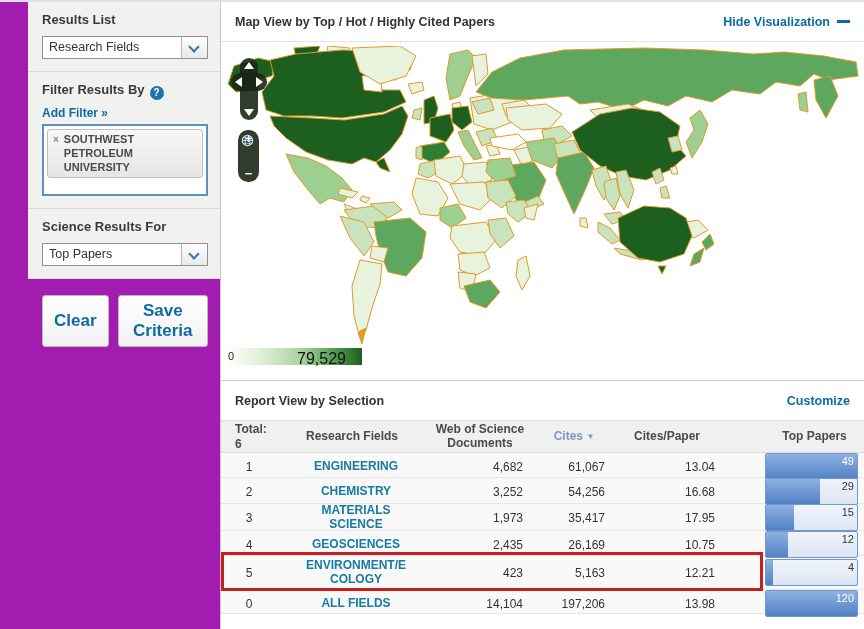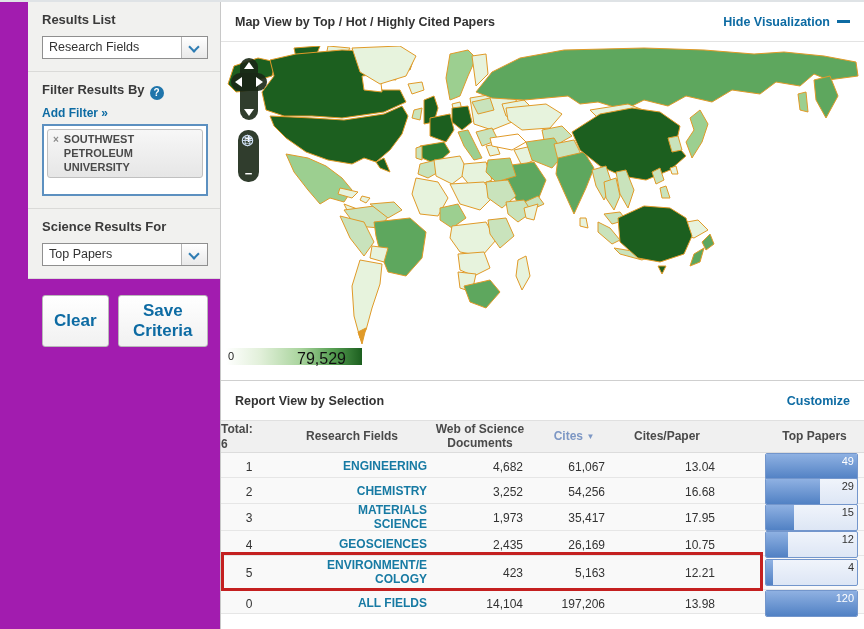--- a/index.html
+++ b/index.html
@@ -54,24 +54,24 @@
   .legend .lmin { position: absolute; left: 2px; top: 2px; font-size: 11px; color: #1d1d1d; }
   .legend .lmax { position: absolute; right: 16px; top: 2px; font-size: 16px; color: #111; }
 
   
   .report-header { height: 40px; border-top: 1px solid #cfcfcf; display: flex; align-items: center; justify-content: space-between; padding: 0 14px; }
   .customize { font-size: 12.5px; }
   .rtable { position: relative; border-top: 1px solid #e0e0e0; }
   .trow { display: grid; grid-template-columns: 56px 150px 106px 82px 104px 1fr 99px; align-items: center; background: #f9f9f9; border-bottom: 1px solid #e6e6e6; }
   .thead { background: #f0f0f0; height: 32px; border-bottom: 1px solid #dcdcdc; font-weight: bold; color: #4a4a4a; }
   .c-rank { text-align: center; }
-  .c-field { text-align: right; padding-left: 8px; white-space: pre-line; line-height: 1.15; }
+  .c-field { text-align: center; padding-left: 8px; white-space: pre-line; line-height: 1.15; }
   .c-num { text-align: right; padding-right: 10px; }
   .c-center { text-align: center; line-height: 1.15; }
-  .thead .th-total { text-align: left; line-height: 1.2; }
+  .thead .th-total { text-align: left; padding-left: 14px; line-height: 1.2; }
   .cites-th { color: #7d97c4; cursor: pointer; }
   .cites-th .arr { font-size: 8px; vertical-align: 1px; }
   a.field-link { color: #177aa3; font-weight: bold; text-decoration: none; cursor: pointer; }
   .bar-track { position: relative; width: 93px; height: 27px; border: 1px solid #7396cc; border-radius: 2px; background: linear-gradient(#f0f4fb,#dde6f5); overflow: hidden; }
   .bar-fill { position: absolute; left: 0; top: 0; bottom: 0; background: linear-gradient(#8fb1e2,#5181c4); }
   .bar-val { position: absolute; right: 3px; top: 1px; font-size: 11px; color: #333; }
   .hl-box { position: absolute; left: 0; width: 542px; border: 3px solid #c42020; pointer-events: none; }
 </style>
 </head>
 <body>

